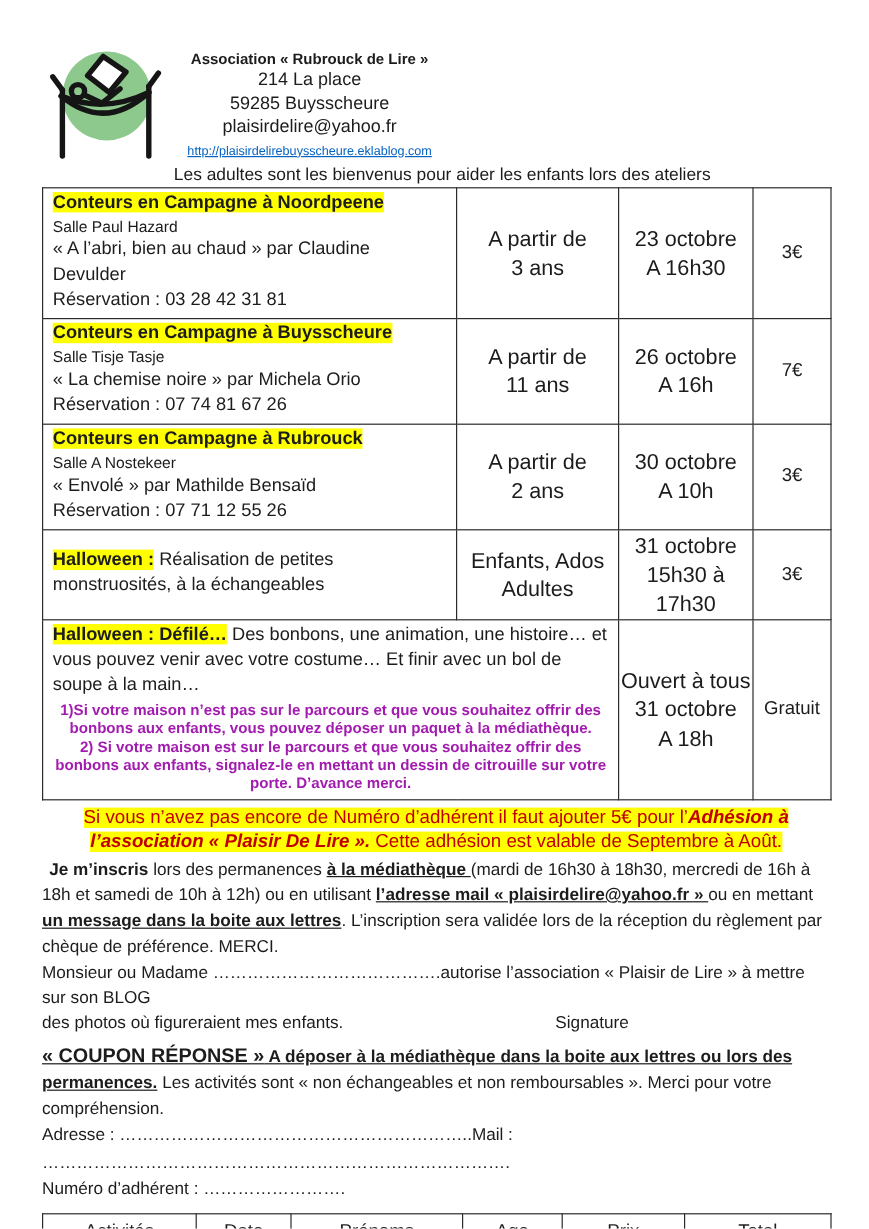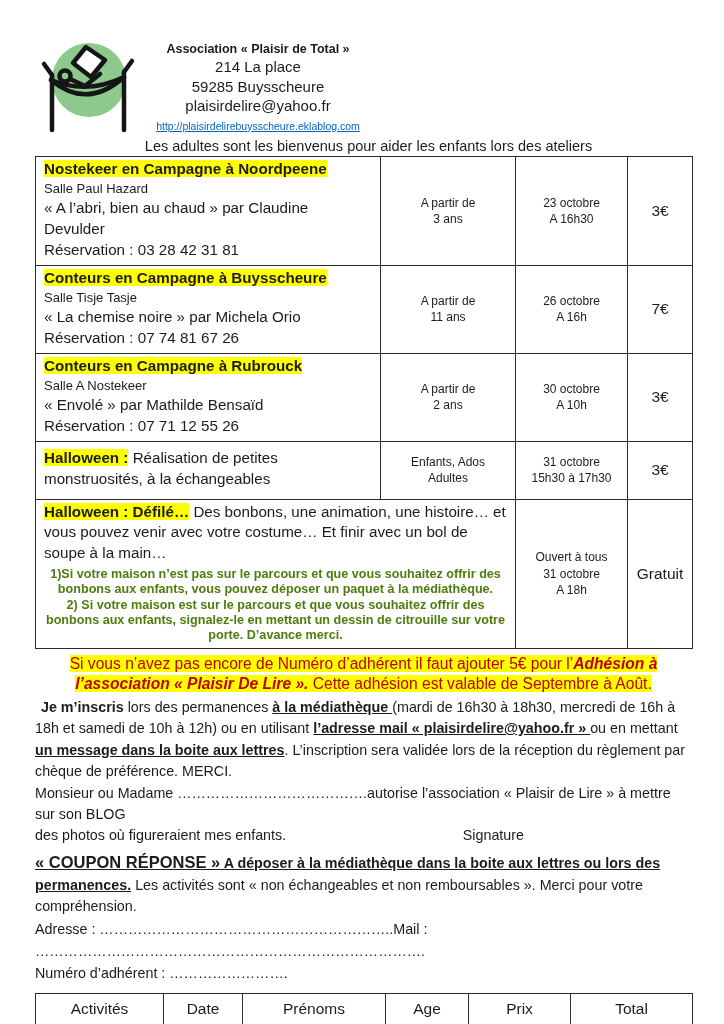--- a/index.html
+++ b/index.html
@@ -21,23 +21,23 @@
   .subtitle2 { font-weight:bold; font-size:12px; margin-top:1px; }
   .intro { text-align:center; font-size:14.5px; margin:4px 0 2px 10px; }
   
   table.events { border-collapse:collapse; width:657px; table-layout:fixed; }
   .events td { border:1.2px solid #2b2b2b; }
   .events td.desc { padding:2px 8px 4px; vertical-align:top; font-size:15.2px; line-height:1.38; }
   .events td.desc-mid { vertical-align:middle; }
   .salle { font-size:13px; }
   .hl { background:#ffff00; }
   .b { font-weight:bold; }
-  .events td.ccell { text-align:center; vertical-align:middle; font-size:12px; line-height:1.35; }
+  .events td.ccell { text-align:center; vertical-align:middle; font-size:18px; line-height:1.35; }
   .events td.price { text-align:center; vertical-align:middle; font-size:15.5px; }
-  .notes { color:#4d7c0f; font-weight:bold; font-size:12.6px; text-align:center; line-height:1.18; margin-top:3px; }
+  .notes { color:#a21caf; font-weight:bold; font-size:12.6px; text-align:center; line-height:1.18; margin-top:3px; }
   .notes div { margin-bottom:1px; }
   
   .adhesion { text-align:center; font-size:15.6px; color:#c00000; line-height:1.32; margin:5px 2px 2px; }
   .bi { font-weight:bold; font-style:italic; }
   
   .para { font-size:14.3px; line-height:1.5; }
   .inscription { margin-top:2px; text-indent:6px; }
   .bu { font-weight:bold; text-decoration:underline; }
   .auth-line2 { display:flex; }
   .signature { margin-left:auto; margin-right:168px; }
@@ -66,41 +66,41 @@
         <path d="M87 38 L87 96"></path>
         <path d="M95 27 L87 38"></path>
         <path d="M14 46 Q50 76 87 43"></path>
         <path d="M14 46 Q50 61 87 43"></path>
         <circle cx="28" cy="42" r="5.5"></circle>
         <path d="M33 45 L48 52 L63 40"></path>
         <path d="M49 13 L68 26 L54 43 L36 29 Z" fill="#ffffff"></path>
       </g>
     </svg>
     <div class="org-block">
-      <div class="org-name">Association « Plaisir de Total »</div>
+      <div class="org-name">Association « Rubrouck de Lire »</div>
       <div class="org-line">214 La place</div>
       <div class="org-line">59285 Buysscheure</div>
       <div class="org-line">plaisirdelire@yahoo.fr</div>
       <a class="org-link">http://plaisirdelirebuysscheure.eklablog.com</a>
     </div>
   </div>
 
   <div class="intro">Les adultes sont les bienvenus pour aider les enfants lors des ateliers</div>
 
   <table class="events">
     <colgroup>
         <col style="width:345px">
         <col style="width:135px">
         <col style="width:112px">
         <col style="width:65px">
       </colgroup>
     <tbody>
         <tr style="height:75px;">
       <td class="desc">
-        <div><span class="hl b">Nostekeer en Campagne à Noordpeene</span></div>
+        <div><span class="hl b">Conteurs en Campagne à Noordpeene</span></div>
         <div class="salle">Salle Paul Hazard</div>
         <div>« A l’abri, bien au chaud » par Claudine Devulder</div>
         <div>Réservation : 03 28 42 31 81</div>
       </td>
       <td class="ccell">
         <div>A partir de</div>
         <div>3 ans</div>
       </td>
       <td class="ccell">
         <div>23 octobre</div>

